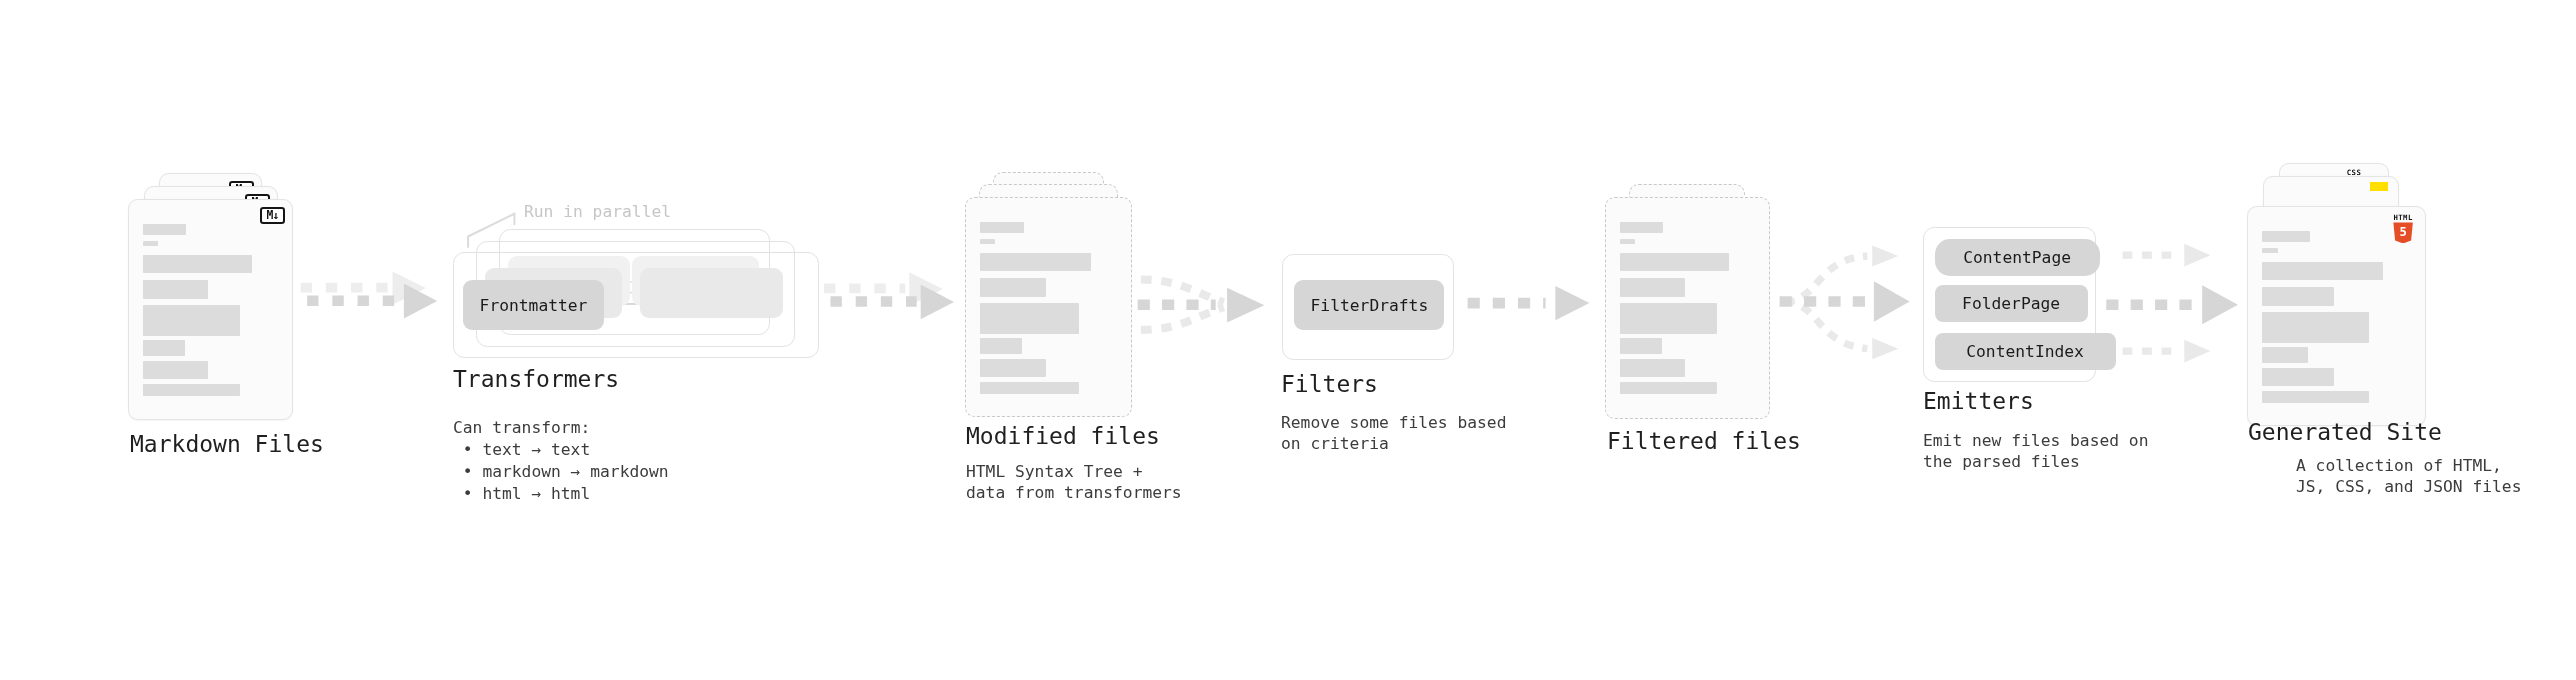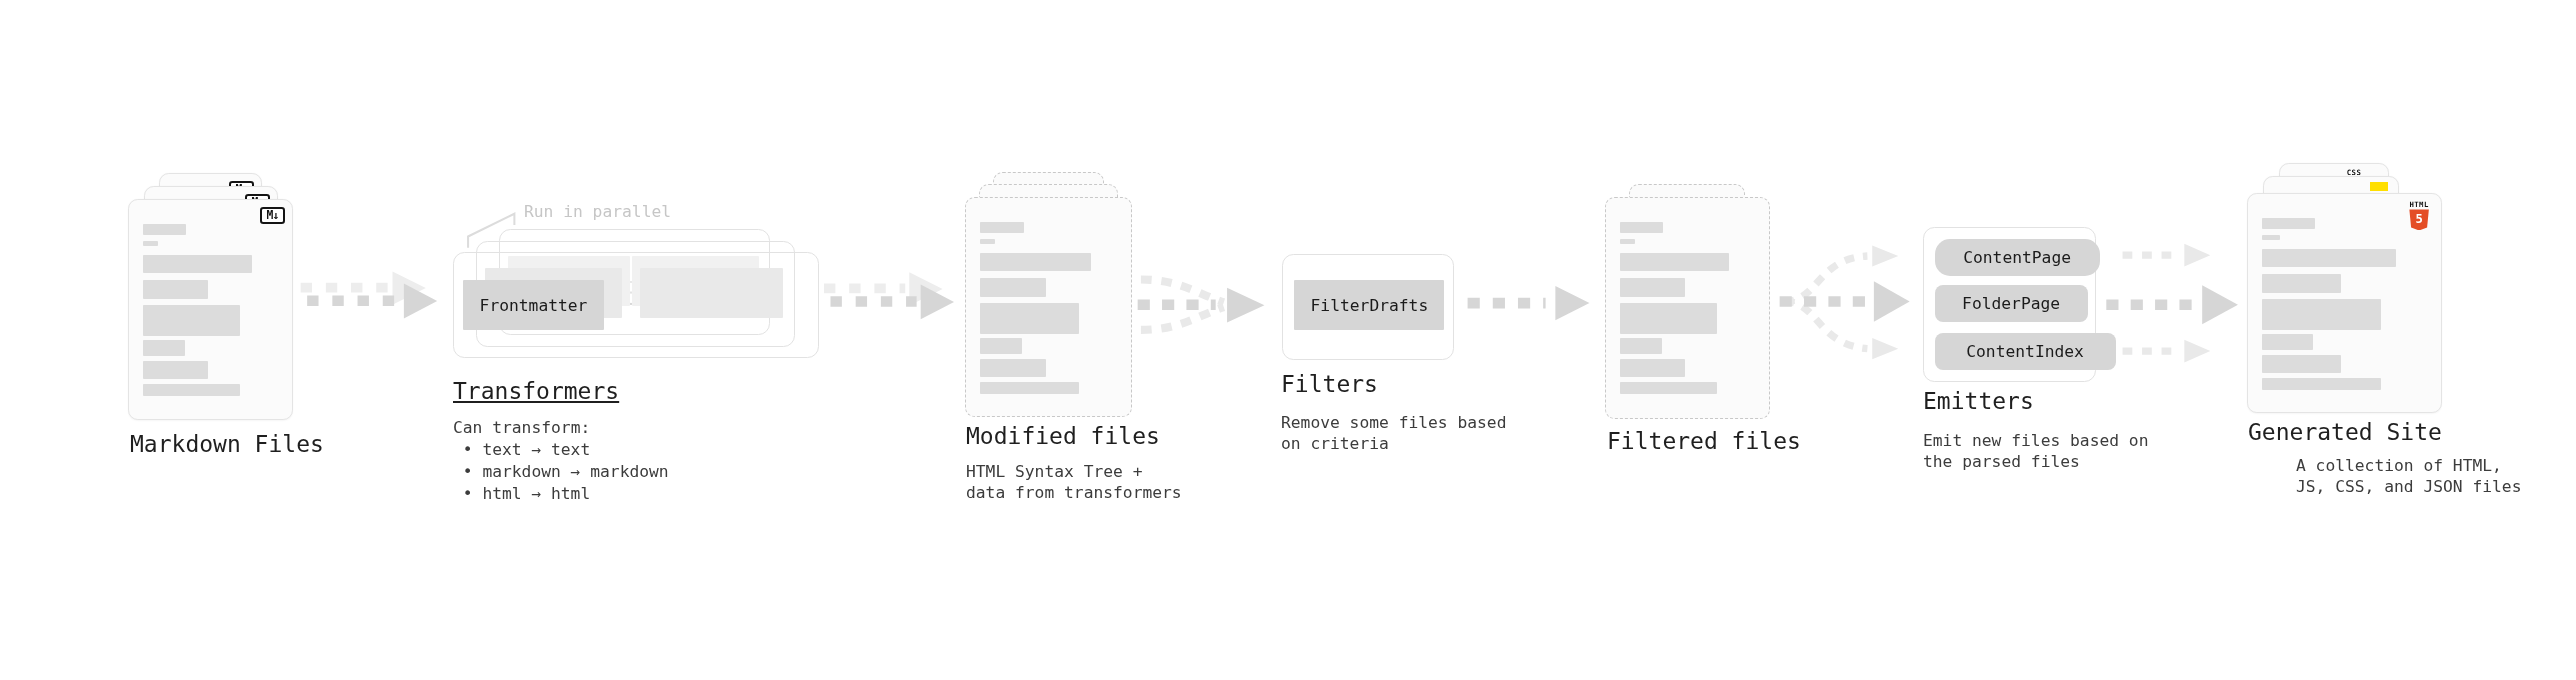--- a/index.html
+++ b/index.html
@@ -20,21 +20,21 @@
     border-radius:9.8px;box-shadow:0 0.8px 1.6px rgba(0,0,0,0.04);}
   .file-card.dashed{border:1.6px dashed var(--dashed-border);box-shadow:none;}
   .bars{position:absolute;left:14px;right:14px;top:24.4px;}
   .bar{background:var(--bar);border-radius:0.8px;}
 
   .md-badge{position:absolute;top:7.3px;right:7.3px;border:2.4px solid var(--badge-border);
     border-radius:3.3px;background:#fff;color:var(--badge-border);font-weight:bold;
     font-size:11.4px;line-height:12.2px;padding:0 4.1px;letter-spacing:-0.8px;}
 
   .panel{position:absolute;border:1.6px solid var(--panel-border);border-radius:11.4px;background:transparent;}
-  .chip{position:absolute;background:var(--chip-bg);border-radius:1px;color:var(--chip-text);
+  .chip{position:absolute;background:var(--chip-bg);border-radius:9px;color:var(--chip-text);
     font-size:16.3px;display:flex;align-items:center;justify-content:center;}
   .chip.ghost1{background:var(--ghost-chip-1);}
   .chip.ghost2{background:var(--ghost-chip-2);}
 
   .stage-label{position:absolute;font-size:23px;color:var(--title);white-space:nowrap;}
   .stage-sub{position:absolute;font-size:16.3px;line-height:21px;color:var(--subtitle);
     white-space:pre-line;}
   .note-label{position:absolute;font-size:16.3px;color:var(--note);white-space:nowrap;}
   .bullets{position:absolute;font-size:16.3px;line-height:22px;color:var(--subtitle);}
   .bullets .intro{padding-left:0;}
@@ -149,21 +149,21 @@
       <div class="chip ghost2" style="right:9.8px;top:26px;width:127px;height:50px;"></div>
     </div>
     <div class="panel" style="left:476px;top:241px;width:319px;height:106px;">
       <div class="chip ghost1" style="left:8.1px;top:26px;width:137px;height:50px;"></div>
       <div class="chip ghost1" style="right:10.6px;top:26px;width:143px;height:50px;"></div>
     </div>
     <div class="panel" style="left:453px;top:252px;width:366px;height:106px;">
       <div class="chip" style="left:9px;top:27px;width:141px;height:50px;">Frontmatter</div>
     </div>
     <div class="note-label" style="left:524px;top:202px;">Run in parallel</div>
-    <div class="stage-label" style="left:453px;top:378px;text-decoration:underline;">Transformers</div>
+    <div class="stage-label" style="left:453px;top:366px;">Transformers</div>
     <div class="bullets" style="left:453px;top:417px;">
       <div class="intro">Can transform:</div>
       <div class="bullet-line">• text → text</div>
       <div class="bullet-line">• markdown → markdown</div>
       <div class="bullet-line">• html → html</div>
     </div>
   </div>
 
   <div>
     <div class="file-card dashed" style="left:993px;top:172px;width:111px;height:211px;"></div>
@@ -225,21 +225,21 @@
   <div>
     <div class="file-card" style="left:2279px;top:163px;width:110px;height:211px;">
       <div class="css-badge">
         <div class="css-txt">CSS</div>
         <div class="css-bar"></div>
       </div>
     </div>
     <div class="file-card" style="left:2263px;top:176px;width:136px;height:216px;">
       <div class="js-badge"></div>
     </div>
-    <div class="file-card" style="left:2247px;top:193px;width:195px;height:220px;">
+    <div class="file-card" style="left:2247px;top:206px;width:179px;height:220px;">
       <div class="html5-badge">
         <div class="h5-txt">HTML</div>
         <div class="h5-shield">5</div>
       </div>
       <div class="bars">
           <div class="bar" style="width: 32%; height: 10.6px; margin-top: 0px;"></div>
           <div class="bar" style="width: 11%; height: 5.7px; margin-top: 5.7px;"></div>
           <div class="bar" style="width: 81%; height: 18px; margin-top: 9px;"></div>
           <div class="bar" style="width: 48%; height: 18.7px; margin-top: 6.5px;"></div>
           <div class="bar" style="width: 72%; height: 31px; margin-top: 6.5px;"></div>

